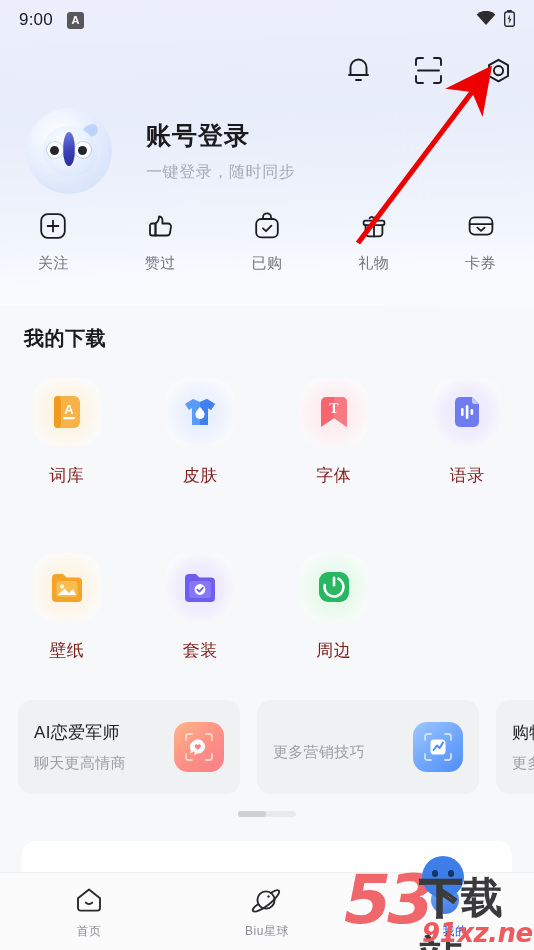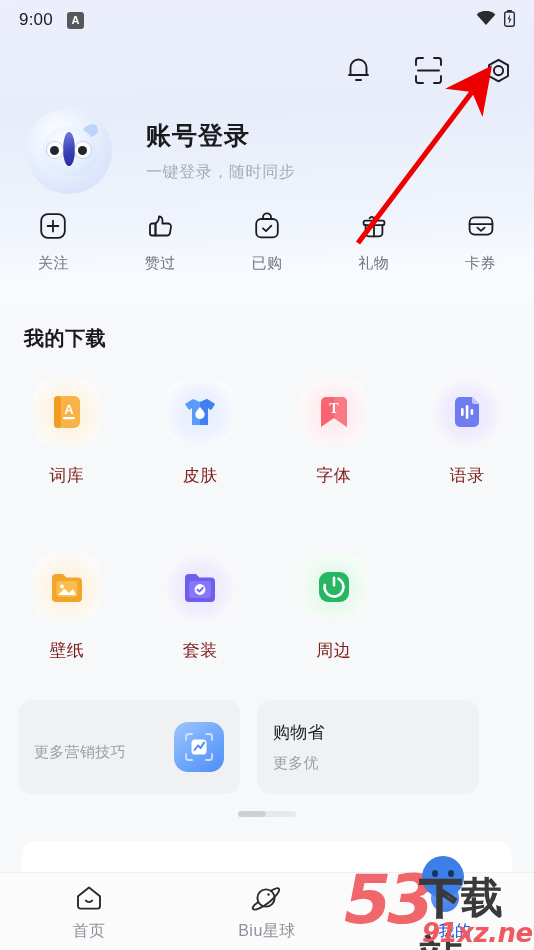--- a/index.html
+++ b/index.html
@@ -211,21 +211,21 @@
     background: #fbfbfc;
     border-top: 1px solid #eeeff1;
     display: flex;
   }
   .nav-item {
     flex: 1; display: flex; flex-direction: column;
     align-items: center; justify-content: center; cursor: pointer;
   }
   .nav-ico { height: 34px; display: flex; align-items: center; justify-content: center; }
   .nav-label {
-    margin-top: 6px; font-size: 16px; color: #8e919a; letter-spacing: 0.5px;
+    margin-top: 6px; font-size: 12px; color: #8e919a; letter-spacing: 0.5px;
   }
   .nav-item.active .nav-label { color: #1d4ed8; margin-left: 20px; }
   .nav-avatar {
     width: 28px; height: 28px; border-radius: 50%;
     background: linear-gradient(150deg, #6ba4f5 0%, #3f7ae8 100%);
     position: relative;
   }
   .nav-avatar::before, .nav-avatar::after {
     content: ""; position: absolute; top: 9px;
     width: 4px; height: 5px; border-radius: 50%; background: #16325c;
@@ -479,20 +479,39 @@
           <rect x="18.7" y="9.6" width="2.6" height="10" rx="1.3" fill="#ffffff"></rect>
         </svg>
       </span>
       <span class="dl-label">周边</span>
     </div>
   </div>
 
 
   <div class="svc-row">
 
+    <div class="svc-card">
+      <div class="svc-text">
+        <div class="svc-title">AI恋爱军师</div>
+        <div class="svc-sub">聊天更高情商</div>
+      </div>
+      <div class="svc-ico love">
+        <svg width="34" height="34" viewBox="0 0 34 34" fill="none">
+          <g stroke="#ffd5c4" stroke-width="1.8" stroke-linecap="round">
+            <path d="M4 10 V6.5 A2.5 2.5 0 0 1 6.5 4 H10"></path>
+            <path d="M24 4 H27.5 A2.5 2.5 0 0 1 30 6.5 V10"></path>
+            <path d="M30 24 V27.5 A2.5 2.5 0 0 1 27.5 30 H24"></path>
+            <path d="M10 30 H6.5 A2.5 2.5 0 0 1 4 27.5 V24"></path>
+          </g>
+          <path d="M22.5 13.5 a7 7 0 0 1 -7 10 l-3.5 2 l0.7 -3.2 a7 7 0 0 1 9.8 -8.8 Z" fill="#ffffff" opacity="0.85"></path>
+          <path d="M11 11.5 a6.2 6.2 0 0 1 11 3.8 a6.2 6.2 0 0 1 -6.2 6.2 h-4.3 l-3.3 2.1 l0.8 -2.9 a6.2 6.2 0 0 1 2 -9.2 Z" fill="#ffffff"></path>
+          <path d="M15.8 15 c1.2 -1.3 3.1 -0.5 3.1 1.1 c0 1.4 -1.7 2.6 -3.1 3.6 c-1.4 -1 -3.1 -2.2 -3.1 -3.6 c0 -1.6 1.9 -2.4 3.1 -1.1 Z" fill="#fb7e87"></path>
+        </svg>
+      </div>
+    </div>
 
     <div class="svc-card">
       <div class="svc-text">
         <div class="svc-sub">更多营销技巧</div>
       </div>
       <div class="svc-ico mkt">
         <svg width="34" height="34" viewBox="0 0 34 34" fill="none">
           <g stroke="#cfe0ff" stroke-width="1.8" stroke-linecap="round">
             <path d="M4 10 V6.5 A2.5 2.5 0 0 1 6.5 4 H10"></path>
             <path d="M24 4 H27.5 A2.5 2.5 0 0 1 30 6.5 V10"></path>

